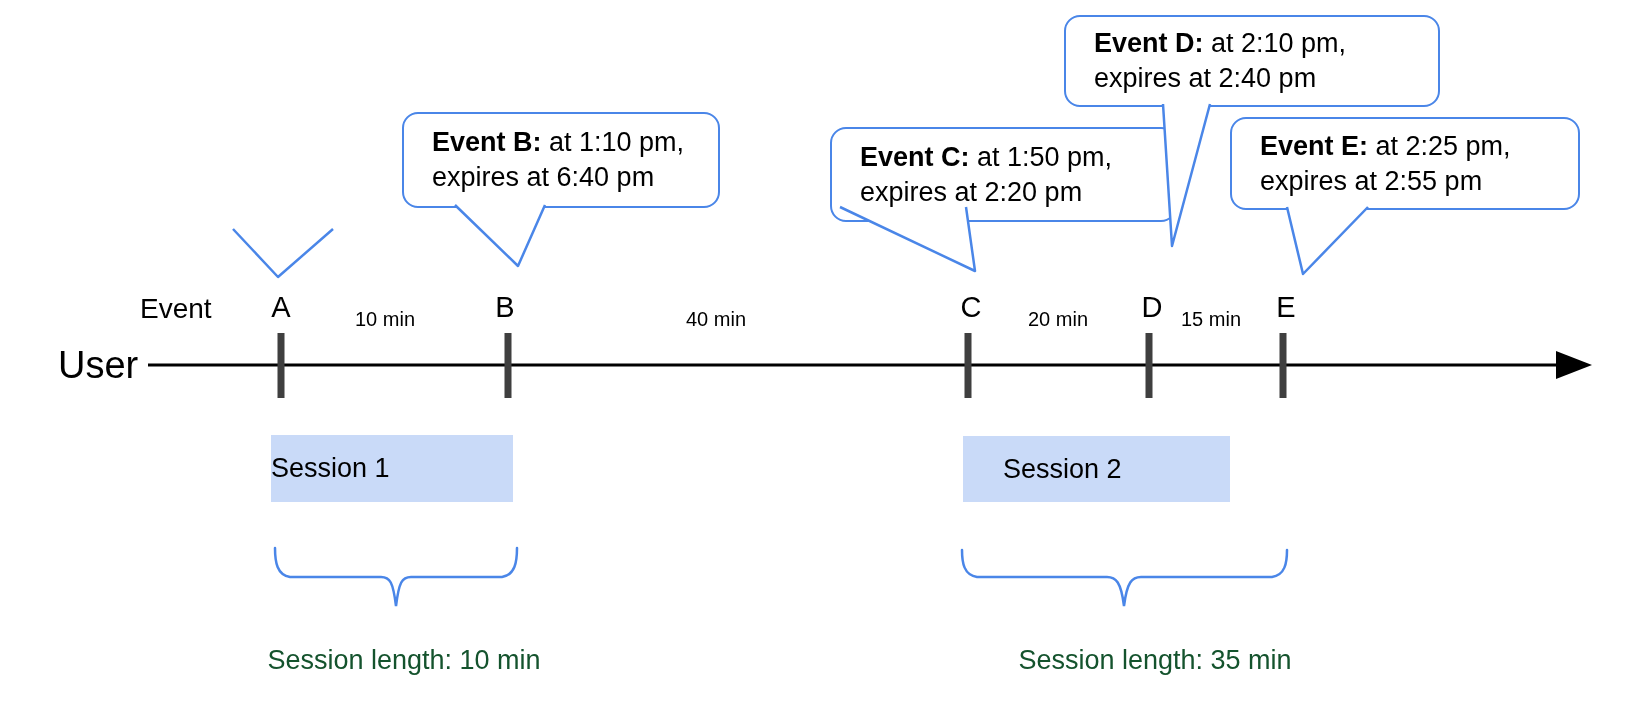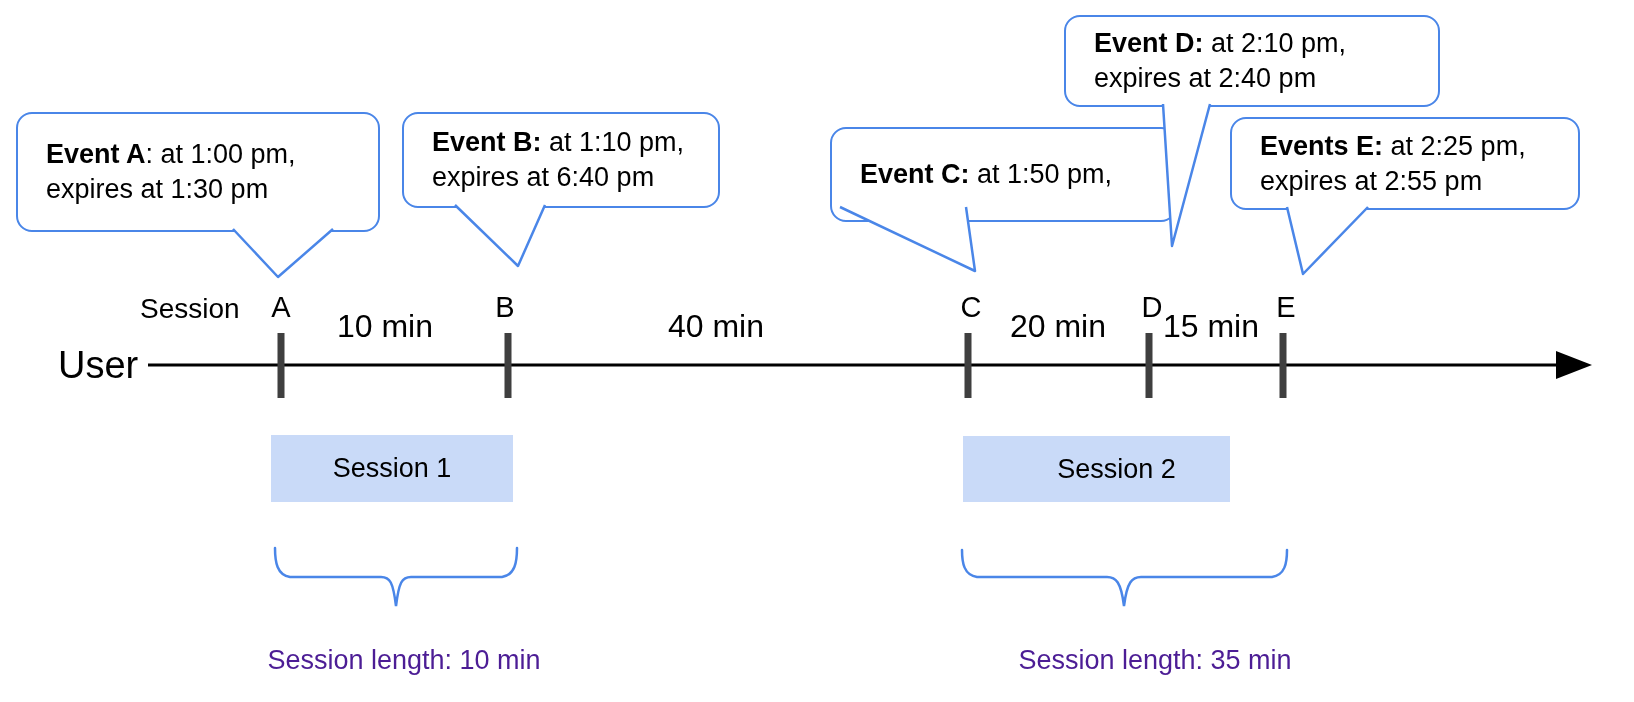--- a/index.html
+++ b/index.html
@@ -8,52 +8,49 @@
     font-family:"Liberation Sans","DejaVu Sans",sans-serif;color:#000;
   }
   .bubble{
     position:absolute;background:#fff;border:2.5px solid #4a86e8;border-radius:16px;
     display:flex;flex-direction:column;justify-content:center;
     font-size:27px;line-height:35px;padding-left:28px;box-sizing:border-box;
   }
   .bubble b{font-weight:bold;}
   .lbl{position:absolute;white-space:nowrap;}
   .marker-letter{font-size:29px;transform:translateX(-50%);}
-  .gap-label{font-size:32px;transform:translateX(-50%);}
+  .gap-label{font-size:20px;transform:translateX(-50%);}
   .events-label{font-size:28px;}
   .user-label{font-size:38px;}
   .session-box{
-    position:absolute;background:#c9daf8;display:flex;align-items:center;justify-content:center;
+    position:absolute;background:#c9daf8;display:flex;align-items:center;
     font-size:27px;box-sizing:border-box;
   }
-  .session-length{font-size:27px;color:#4c1d95;transform:translateX(-50%);}
+  .session-length{font-size:27px;color:#14532d;transform:translateX(-50%);}
   .overlay{position:absolute;left:0;top:0;pointer-events:none;}
 </style>
 </head>
 <body>
 
 <div class="canvas">
 
-  <div class="bubble" style="left:16px;top:112px;width:364px;height:120px;">
-    <div><b>Event A</b><span>: at 1:00 pm,</span><br><span>expires at 1:30 pm</span></div>
-  </div>
   <div class="bubble" style="left:402px;top:112px;width:318px;height:96px;">
     <div><b>Event B:</b><span> at 1:10 pm,</span><br><span>expires at 6:40 pm</span></div>
   </div>
   <div class="bubble" style="left:830px;top:127px;width:347px;height:95px;">
-    <div><b>Event C:</b><span> at 1:50 pm,</span><br></div>
+    <div><b>Event C:</b><span> at 1:50 pm,</span><br><span>expires at 2:20 pm</span></div>
   </div>
   <div class="bubble" style="left:1052px;top:15px;width:376px;height:92px;margin-left:12px;">
     <div><b>Event D:</b><span> at 2:10 pm,</span><br><span>expires at 2:40 pm</span></div>
   </div>
   <div class="bubble" style="left:1230px;top:117px;width:350px;height:93px;">
-    <div><b>Events E:</b><span> at 2:25 pm,</span><br><span>expires at 2:55 pm</span></div>
+    <div><b>Event E:</b><span> at 2:25 pm,</span><br><span>expires at 2:55 pm</span></div>
   </div>
 
-  <div class="lbl events-label" style="left:140px;top:293px;">Session</div>
+  <div class="lbl events-label" style="left:140px;top:293px;">Event</div>
   <div class="lbl user-label" style="left:58px;top:344px;">User</div>
 
   <div class="lbl marker-letter" style="left:281px;top:291px;">A</div>
   <div class="lbl marker-letter" style="left:505px;top:291px;">B</div>
   <div class="lbl marker-letter" style="left:971px;top:291px;">C</div>
   <div class="lbl marker-letter" style="left:1152px;top:291px;">D</div>
   <div class="lbl marker-letter" style="left:1286px;top:291px;">E</div>
 
   <div class="lbl gap-label" style="left:385px;top:308px;">10 min</div>
   <div class="lbl gap-label" style="left:716px;top:308px;">40 min</div>

